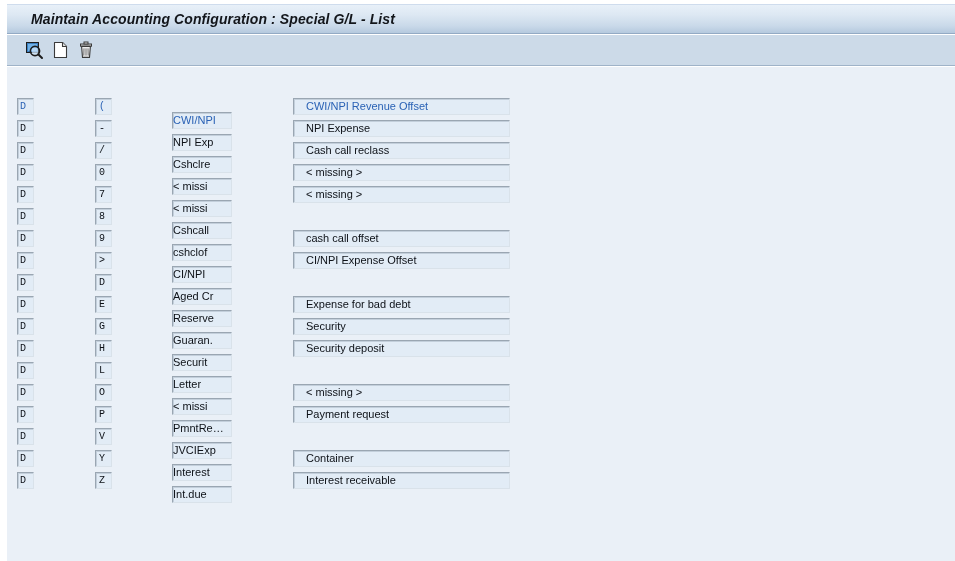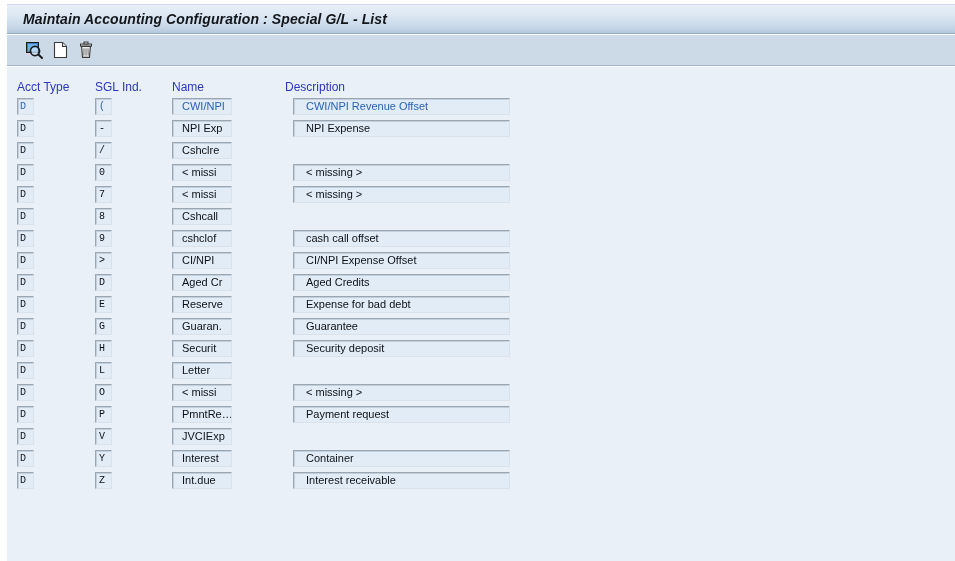--- a/index.html
+++ b/index.html
@@ -57,21 +57,21 @@
         #dde8f3 35%,
         #c9d9e9 75%,
         #b5c9de 100%);
     border-top: 1px solid #cfdced;
     border-bottom: 1px solid #93aac4;
     box-sizing: border-box;
     overflow: hidden;
   }
   #window-title {
     position: absolute;
-    left: 16px;
+    left: 24px;
     top: 6px;
     font-family: "Liberation Sans", sans-serif;
     font-size: 14px;
     font-weight: bold;
     font-style: italic;
     color: #13161b;
     letter-spacing: 0.1px;
     white-space: nowrap;
   }
 
@@ -186,21 +186,22 @@
     left: 88px;
     width: 17px;
     padding-left: 3px;
     font-family: "Liberation Mono", monospace;
     font-size: 10px;
     text-align: left;
   }
   .fld-name {
     left: 165px;
     width: 60px;
-    padding-left: 9px;
+    padding-left: 0;
+    margin-top: 14px;
   }
   .fld-desc {
     left: 278px;
     width: 217px;
     padding-left: 12px;
     margin-left: 8px;
   }
 
   
   .grid-row.selected .fld {
@@ -247,45 +248,40 @@
         <line x1="11" y1="9.4" x2="11" y2="16.6" stroke="#6e6e6e" stroke-width="1"></line>
         <line x1="13" y1="9.4" x2="13.2" y2="16.6" stroke="#6e6e6e" stroke-width="1"></line>
       </svg>
     </div>
 
     <div id="watermark">© www.tutorialkart.com</div>
   </div>
 
   <div id="content">
 
-    <div id="col-headers">
-      <div class="col-head" id="head-acct">Acct Type</div>
-      <div class="col-head" id="head-sgl">SGL Ind.</div>
-      <div class="col-head" id="head-name">Name</div>
-      <div class="col-head" id="head-desc">Description</div>
-    </div>
 
     <div id="grid">
 
     <div class="grid-row selected">
           <div class="fld fld-acct">D</div>
           <div class="fld fld-sgl">(</div>
           <div class="fld fld-name">CWI/NPI</div>
           <div class="fld fld-desc">CWI/NPI Revenue Offset</div>
         </div>
         <div class="grid-row">
           <div class="fld fld-acct">D</div>
           <div class="fld fld-sgl">-</div>
           <div class="fld fld-name">NPI Exp</div>
           <div class="fld fld-desc">NPI Expense</div>
         </div>
         <div class="grid-row">
           <div class="fld fld-acct">D</div>
           <div class="fld fld-sgl">/</div>
           <div class="fld fld-name">Cshclre</div>
+          <div class="fld fld-desc">Cash call reclass</div>
         </div>
         <div class="grid-row">
           <div class="fld fld-acct">D</div>
           <div class="fld fld-sgl">0</div>
           <div class="fld fld-name">&lt; missi</div>
           <div class="fld fld-desc">&lt; missing &gt;</div>
         </div>
         <div class="grid-row">
           <div class="fld fld-acct">D</div>
           <div class="fld fld-sgl">7</div>
@@ -306,33 +302,32 @@
         <div class="grid-row">
           <div class="fld fld-acct">D</div>
           <div class="fld fld-sgl">&gt;</div>
           <div class="fld fld-name">CI/NPI</div>
           <div class="fld fld-desc">CI/NPI Expense Offset</div>
         </div>
         <div class="grid-row">
           <div class="fld fld-acct">D</div>
           <div class="fld fld-sgl">D</div>
           <div class="fld fld-name">Aged Cr</div>
-          <div class="fld fld-desc">Aged Credits</div>
         </div>
         <div class="grid-row">
           <div class="fld fld-acct">D</div>
           <div class="fld fld-sgl">E</div>
           <div class="fld fld-name">Reserve</div>
           <div class="fld fld-desc">Expense for bad debt</div>
         </div>
         <div class="grid-row">
           <div class="fld fld-acct">D</div>
           <div class="fld fld-sgl">G</div>
           <div class="fld fld-name">Guaran.</div>
-          <div class="fld fld-desc">Guarantee</div>
+          <div class="fld fld-desc">Security</div>
         </div>
         <div class="grid-row">
           <div class="fld fld-acct">D</div>
           <div class="fld fld-sgl">H</div>
           <div class="fld fld-name">Securit</div>
           <div class="fld fld-desc">Security deposit</div>
         </div>
         <div class="grid-row">
           <div class="fld fld-acct">D</div>
           <div class="fld fld-sgl">L</div>

